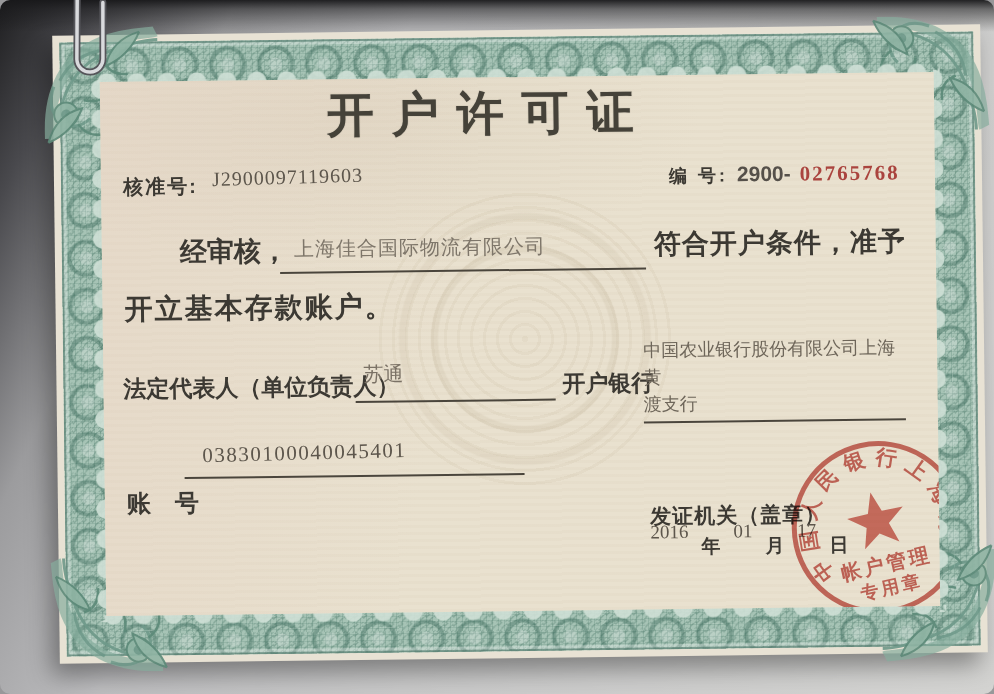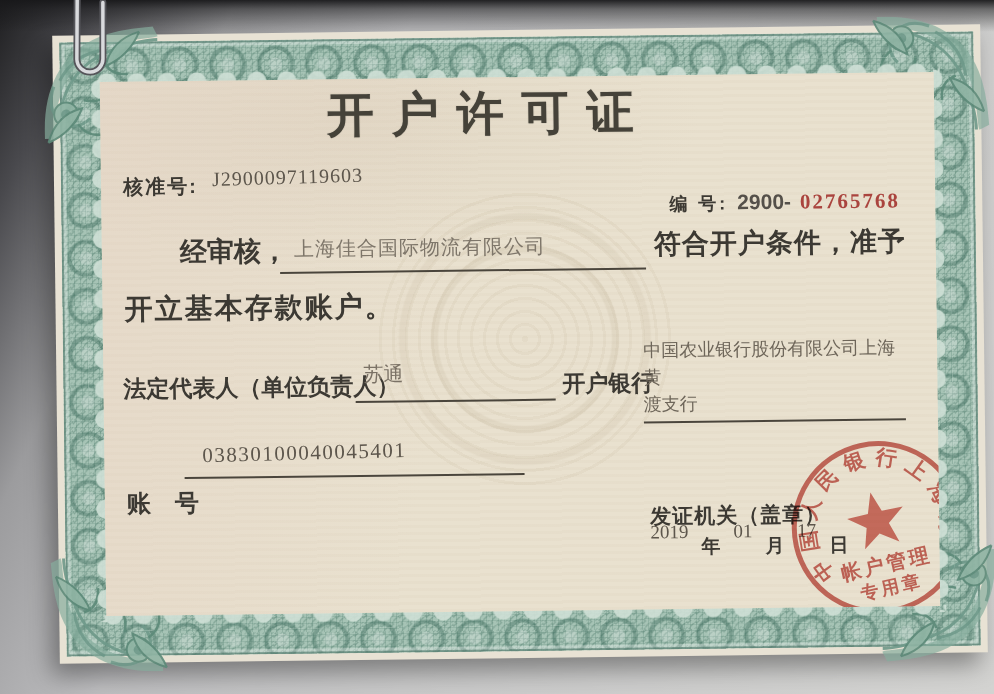--- a/index.html
+++ b/index.html
@@ -1,19 +1,20 @@
 <!DOCTYPE html>
 <html><head>
 <meta charset="utf-8">
 <style>
   html,body{margin:0;padding:0;background:#98989a;font-family:"Liberation Sans","DejaVu Sans",sans-serif;}
   .scene{position:relative;width:994px;height:694px;overflow:hidden;
     background:
       linear-gradient(180deg, rgba(24,24,26,.95) 0px, rgba(24,24,26,.55) 9px, rgba(24,24,26,0) 32px),
       linear-gradient(115deg, #1f1f21 0%, #49494d 7%, #9c9c9e 18%, #bfbfc1 32%, #c9c9c9 55%, #d3d3d1 100%);
+    border-radius: 10px;
   }
 
   
   .cert{position:absolute;left:56px;top:30px;width:928px;height:628px;box-sizing:border-box;
     padding:7px;background:#e8e2d4;transform:rotate(-0.7deg);
     box-shadow:-8px 12px 24px rgba(0,0,0,.38);}
 
   
   .band{position:absolute;inset:7px;
     background-color:#a6c3b5;
@@ -68,21 +69,21 @@
   .title{top:5px;left:0;right:56px;text-align:center;font-size:47px;font-weight:900;
     letter-spacing:18px;color:#454239;font-family:"Liberation Serif","DejaVu Serif",serif;
     text-shadow:0 0 1px rgba(69,66,57,.6);}
 
   .approval{left:22px;top:86px;display:flex;gap:14px;align-items:flex-start;font-size:20px;}
   .approval .lbl{position:relative;top:6px;letter-spacing:2px;}
   .approval .typed{font-size:20px;letter-spacing:1px;color:#5d564c;transform:rotate(-1deg);}
 
   .serial{left:568px;top:88px;display:flex;gap:9px;align-items:baseline;}
   .serial .lbl{font-size:18px;letter-spacing:3px;}
-  .serial .pfx{font-size:21px;color:#55504a;font-weight:bold;margin-top:28px;}
+  .serial .pfx{font-size:21px;color:#55504a;font-weight:bold;}
   .serial .red{font-size:21px;font-weight:bold;letter-spacing:2px;color:#aa443e;font-family:"Liberation Serif","DejaVu Serif",serif;}
 
   .reviewed{left:78px;top:153px;font-size:27px;font-weight:bold;color:#3c3933;}
   .condition{left:552px;top:151px;font-size:27px;font-weight:bold;color:#3c3933;letter-spacing:1px;}
   .fill{border-bottom:2px solid #4a453c;}
   .company-fill{left:178px;top:150px;width:366px;height:42px;}
   .company-fill .typed{position:absolute;left:14px;bottom:9px;font-size:20px;color:#7e766a;letter-spacing:1px;}
   .line2{left:22px;top:209px;font-size:28px;font-weight:bold;color:#3c3933;letter-spacing:2px;}
 
   .rep-label{left:20px;top:292px;font-size:23px;font-weight:bold;color:#3c3933;}
@@ -205,21 +206,21 @@
           <div>渡支行</div>
         </div>
 
         <div class="txt acct-label lbl">账　号</div>
         <div class="txt fill acct-fill">
           <span class="typed">03830100040045401</span>
         </div>
 
         <div class="txt issuer-label lbl">发证机关（盖章）</div>
         <div class="txt date-line">
-          <span class="d-num">2019</span>
+          <span class="d-num">2016</span>
           <span class="d-unit">年</span>
           <span class="d-num">01</span>
           <span class="d-unit">月</span>
           <span class="d-num">17</span>
           <span class="d-unit">日</span>
         </div>
 
         <div class="seal">
           <svg viewBox="0 0 184 184" width="184" height="184">
             <defs>

